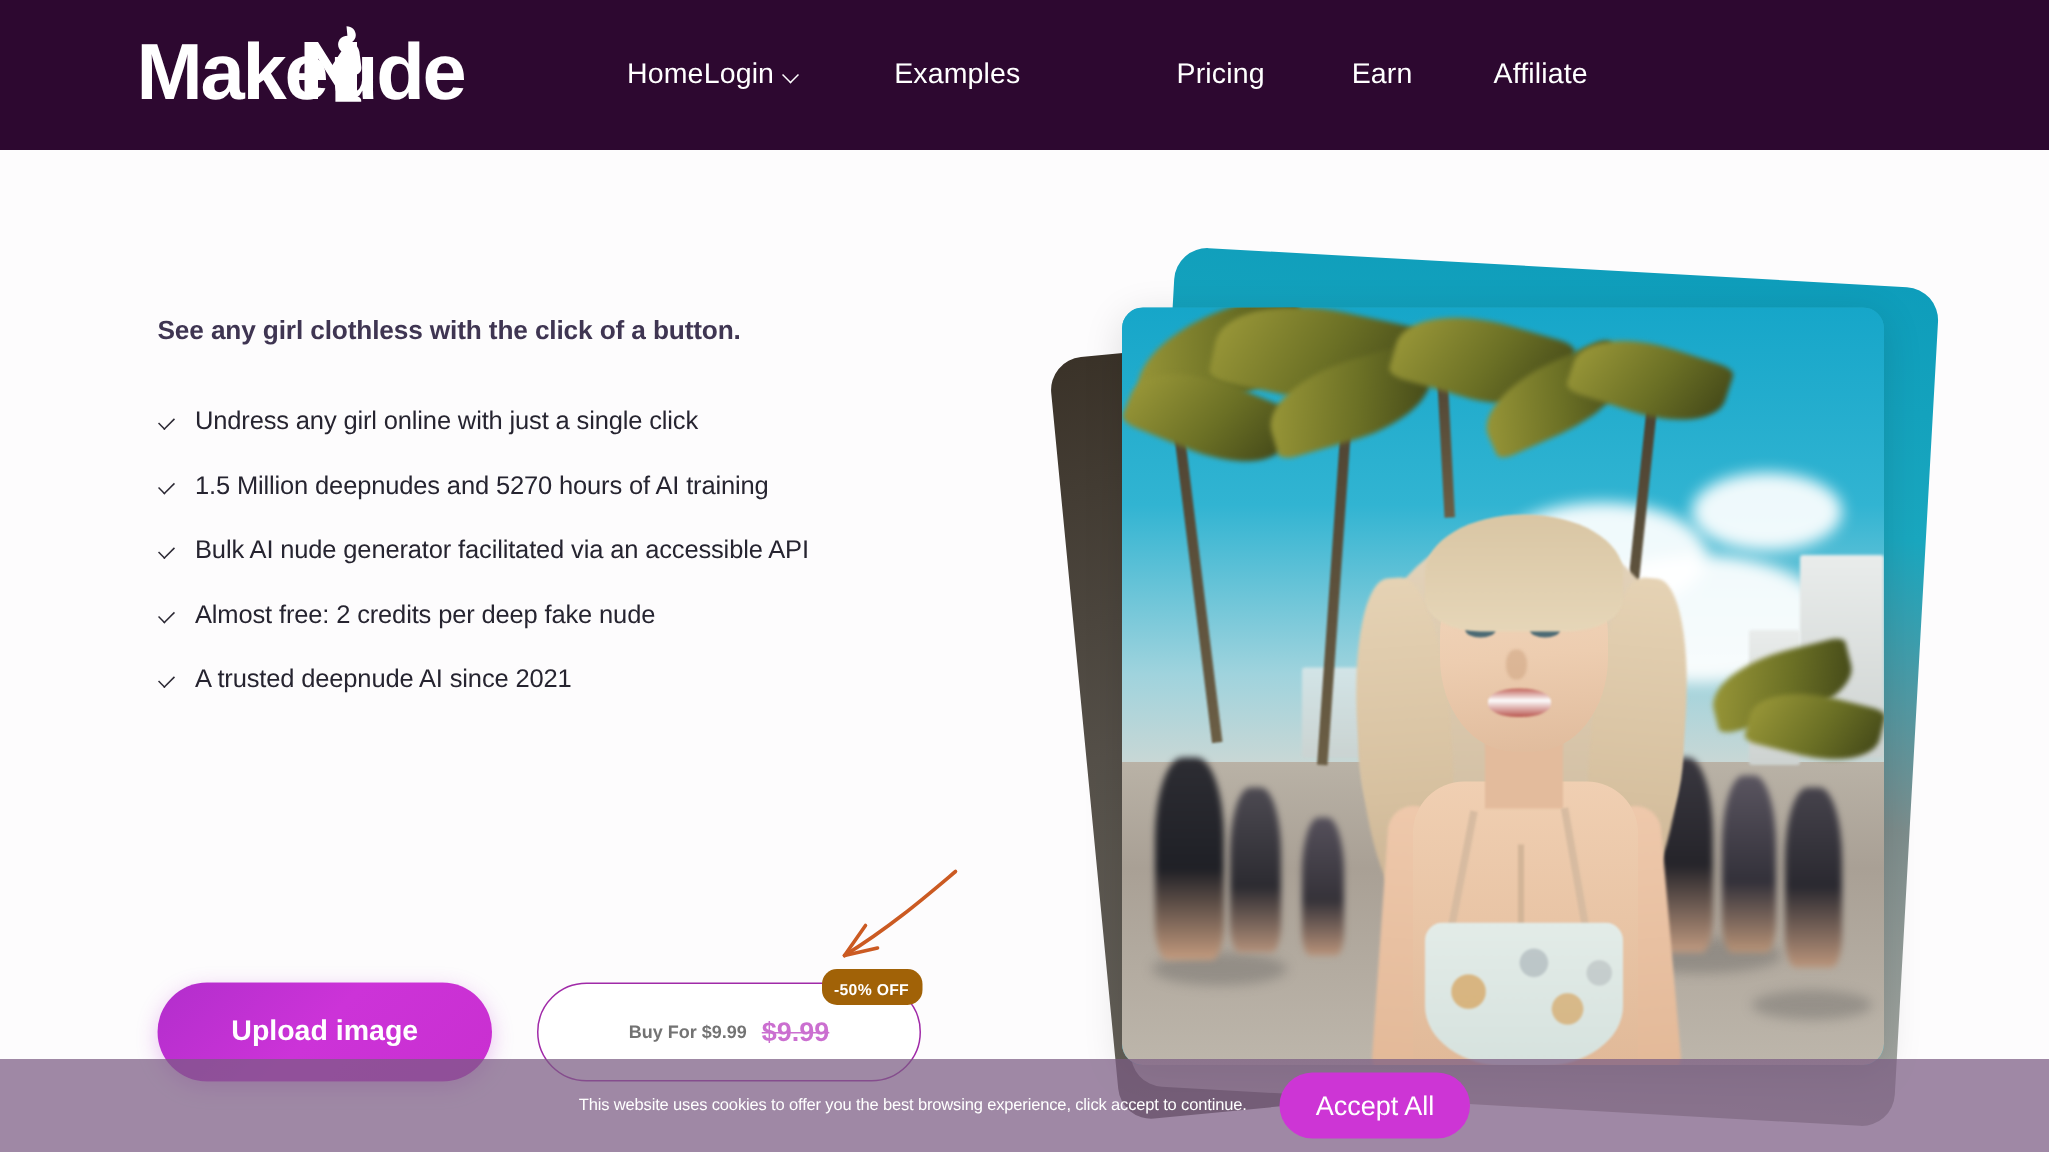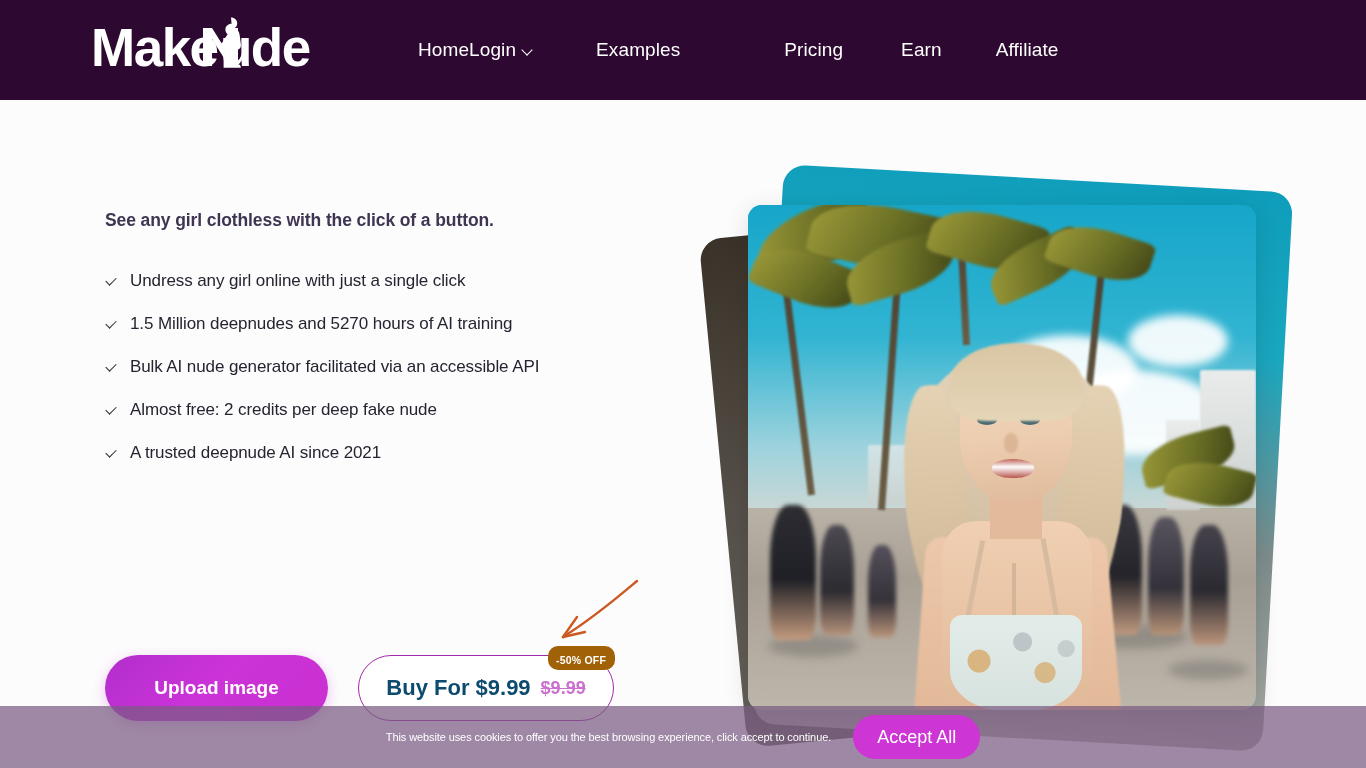--- a/index.html
+++ b/index.html
@@ -118,21 +118,21 @@
     color: #140a28;
     display: block;
   }
 
   .features {
     list-style: none;
     margin-top: 40px;
   }
   .feat {
     display: flex;
-    align-items: center;
+    align-items: flex-end;
     gap: 11px;
     margin-bottom: 23px;
     font-size: 17px;
     color: #262430;
     letter-spacing: -.1px;
   }
   .check {
     flex: 0 0 auto;
     width: 14px; height: 17px;
     position: relative;
@@ -178,22 +178,22 @@
     border-radius: 33px;
     background: #fff;
     display: flex;
     align-items: center;
     justify-content: center;
     gap: 10px;
     cursor: pointer;
     font-family: "Liberation Sans", sans-serif;
   }
   .buy-price {
-    color: #0c4a6e;
-    font-size: 22px;
+    color: #737373;
+    font-size: 12px;
     font-weight: bold;
   }
   .buy-old {
     color: #cb6fd0;
     font-size: 18px;
     font-weight: bold;
     text-decoration: line-through;
   }
   .badge {
     position: absolute;

